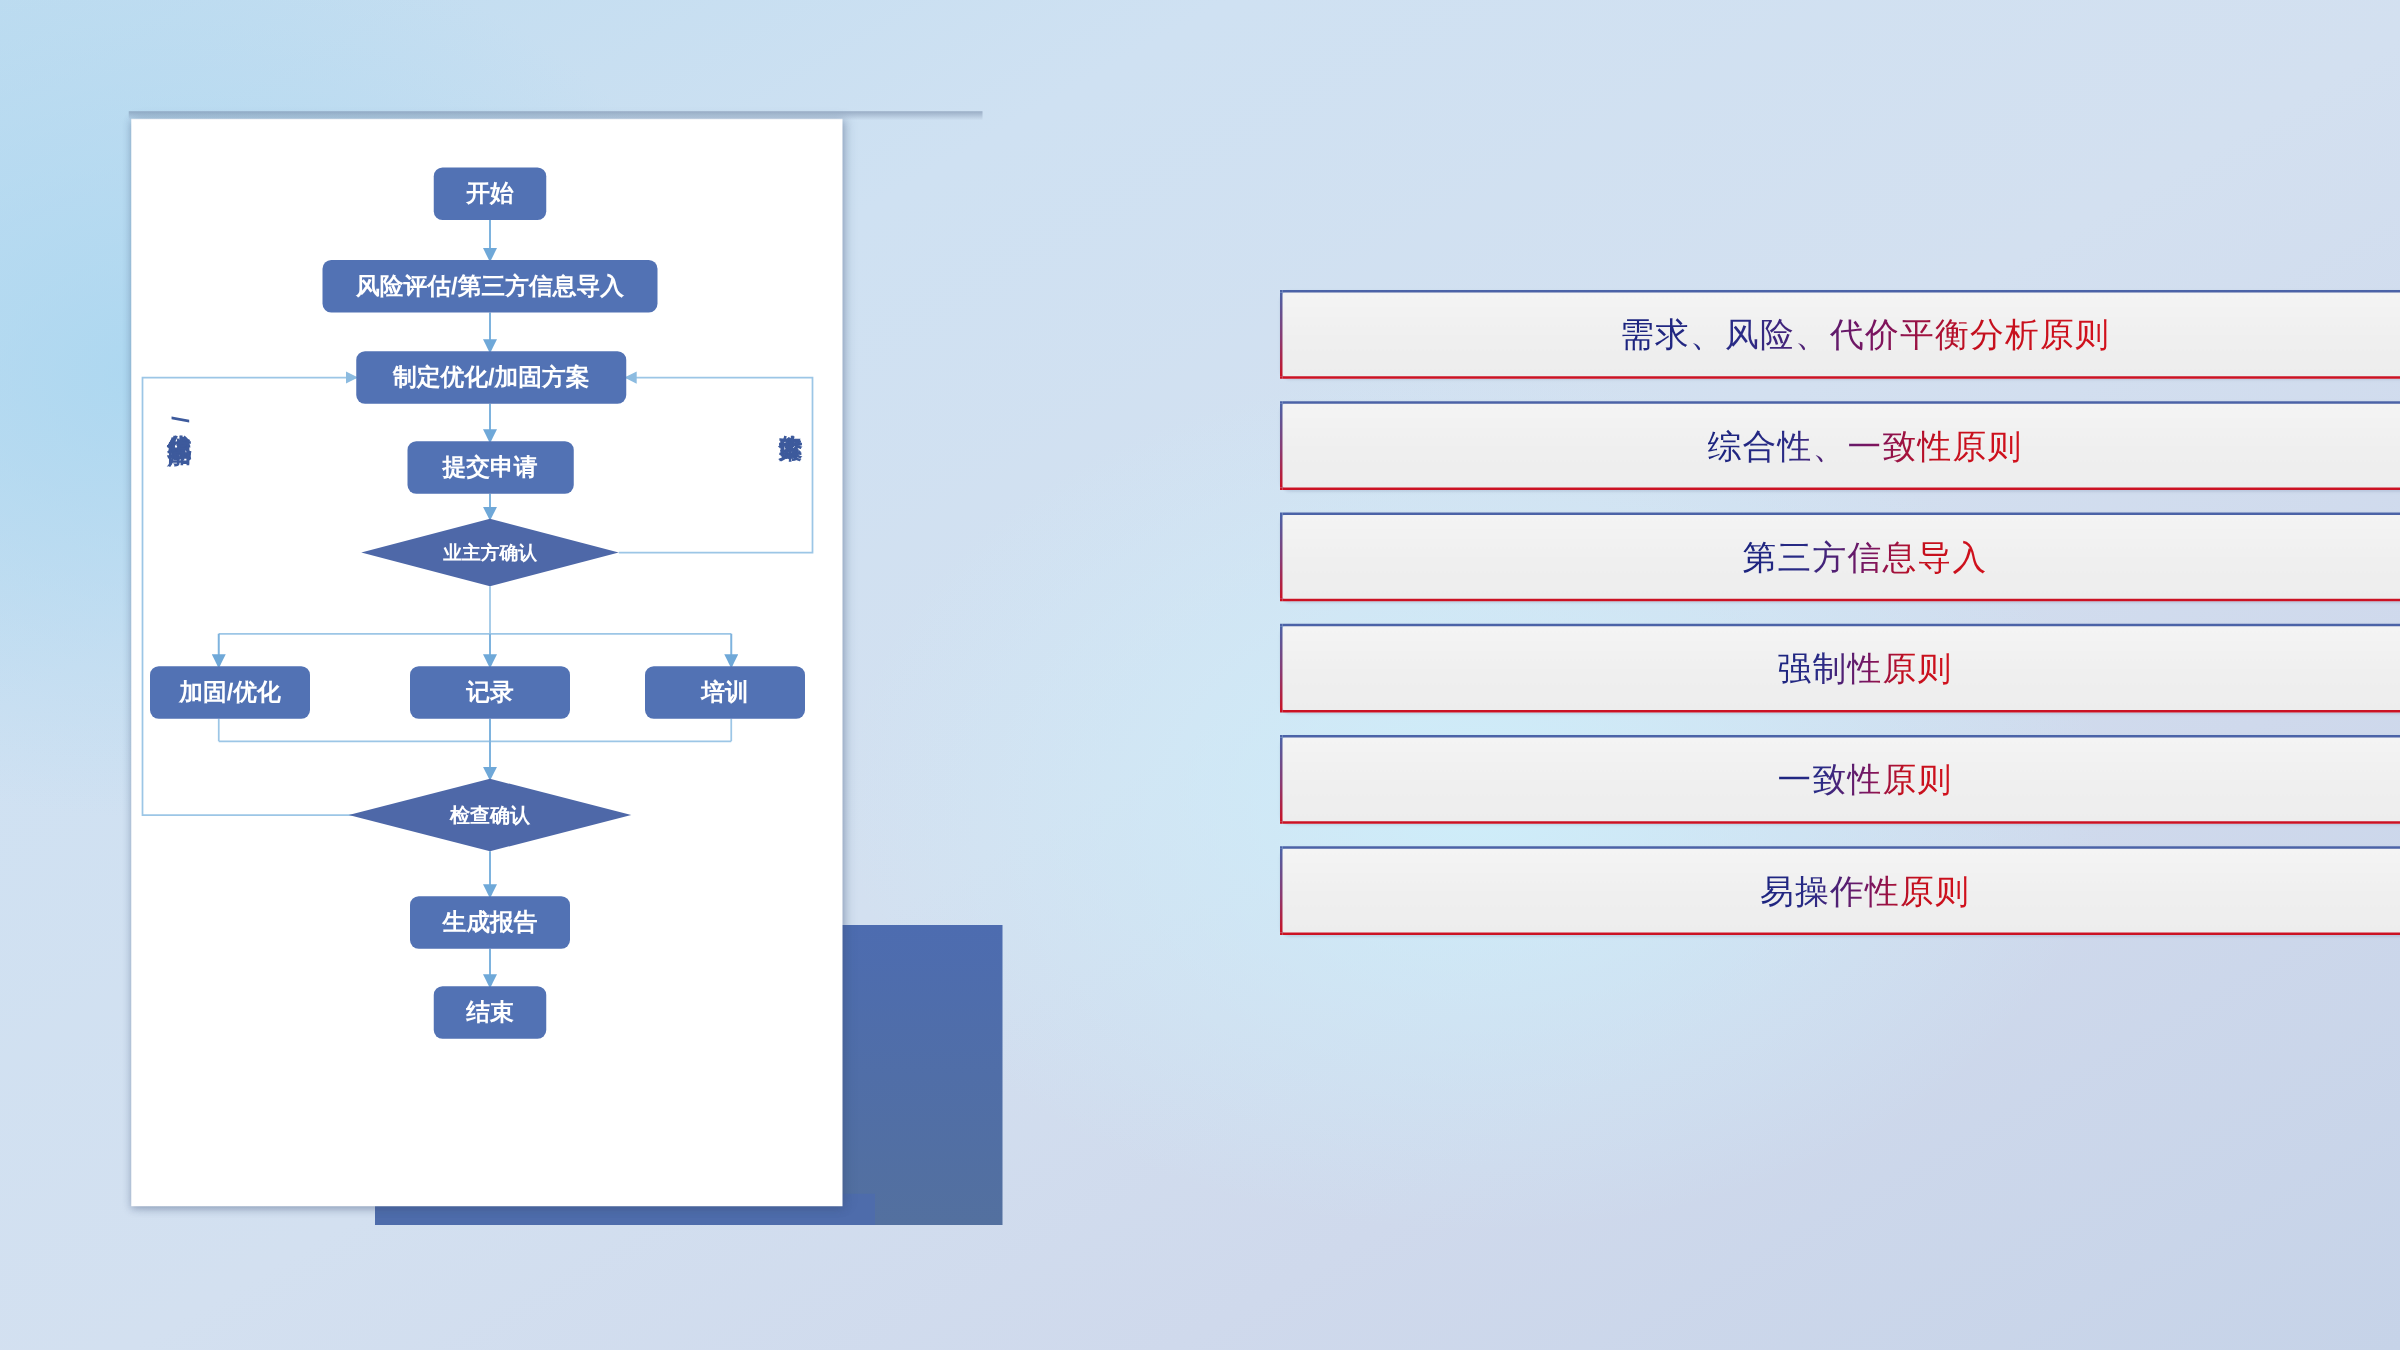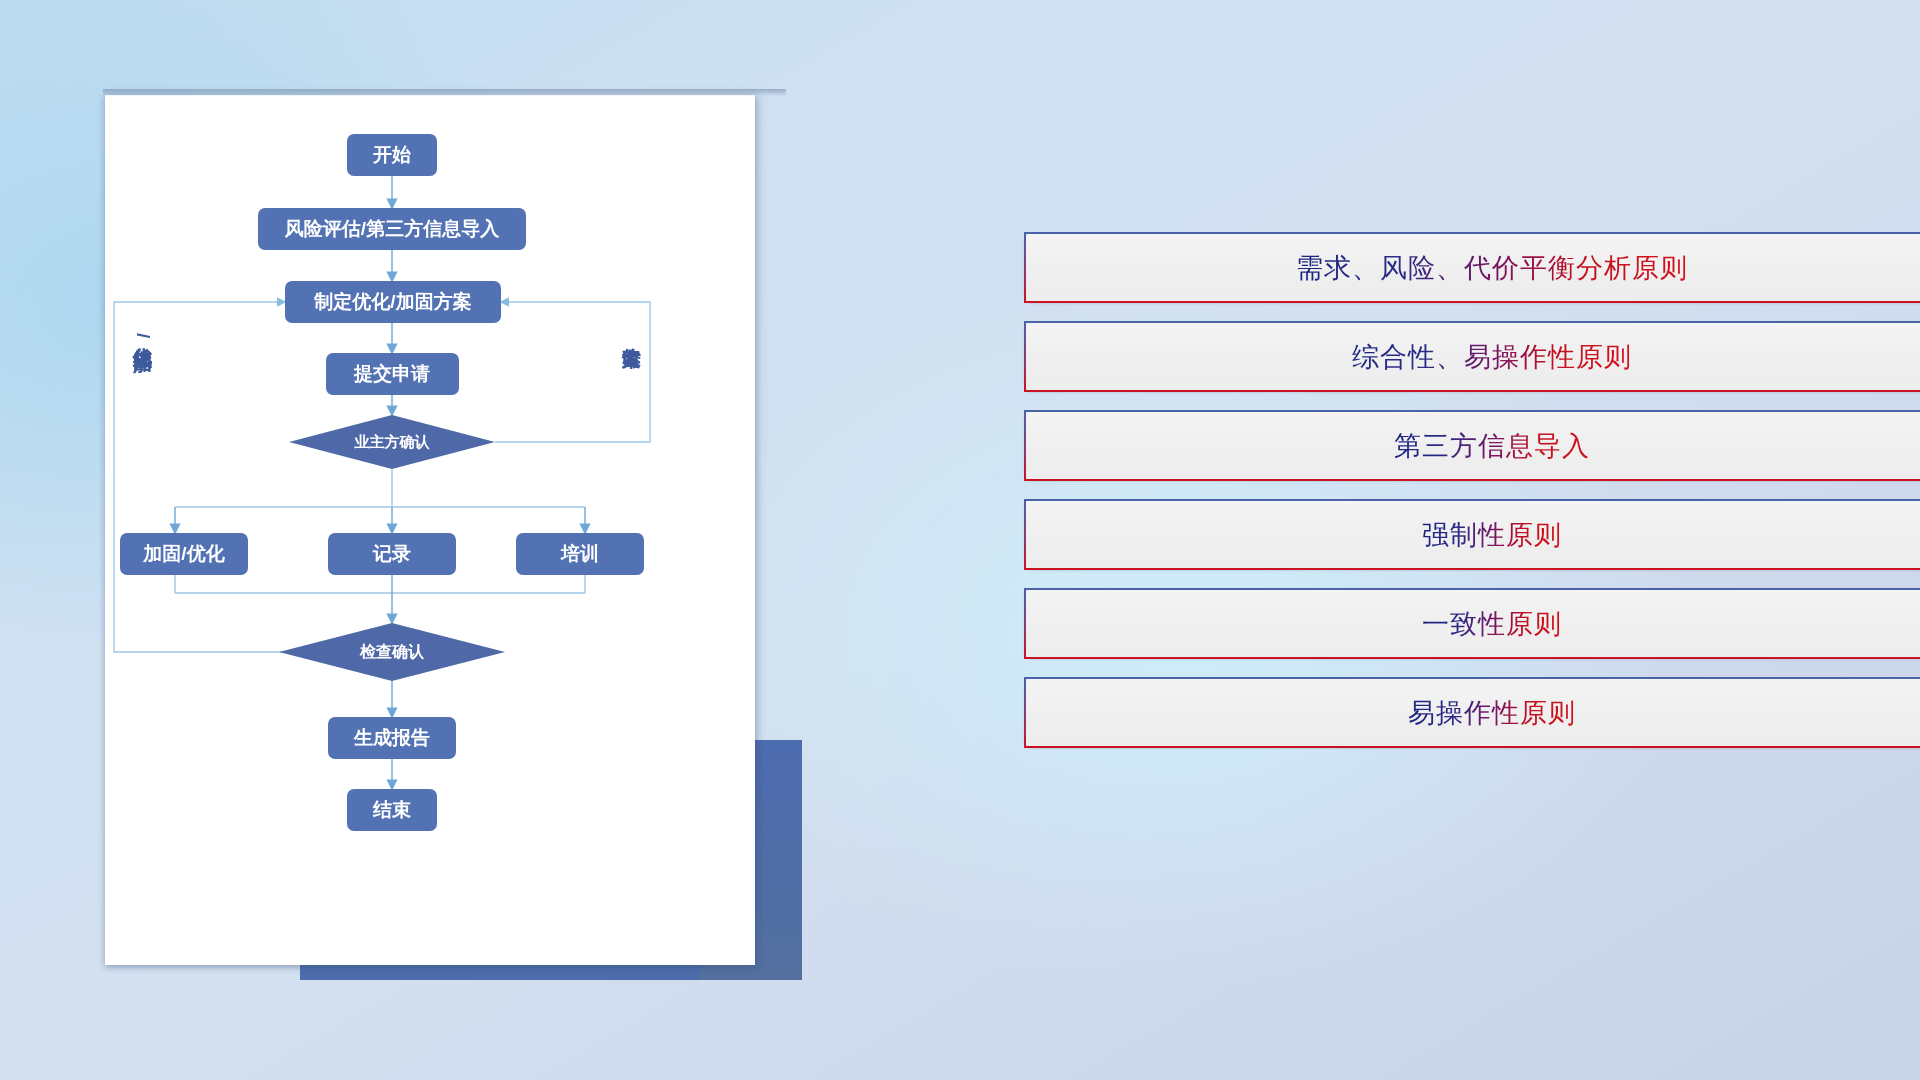--- a/index.html
+++ b/index.html
@@ -38,21 +38,21 @@
     top: 955px;
     width: 400px;
     height: 25px;
     background: #4e6cab;
   }
 
   #chart-card {
     position: absolute;
     left: 105px;
     top: 95px;
-    width: 650px;
+    width: 569px;
     height: 870px;
     background: #ffffff;
     box-shadow: 0 2px 6px rgba(60,80,120,0.35), 3px 0 9px rgba(60,80,120,0.22);
   }
   #chart-card::before {
     content: "";
     position: absolute;
     left: -2px; top: -6px;
     width: 683px; height: 7px;
     background: linear-gradient(180deg, rgba(110,130,160,0.55), rgba(190,205,225,0.1));
@@ -252,21 +252,21 @@
       <text class="vlabel" x="527" y="238" writing-mode="tb">方案修改</text>
     </svg>
   </div>
 
 
   <div id="cards">
     <div class="principle-card">
       <span class="principle-text">需求、风险、代价平衡分析原则</span>
     </div>
     <div class="principle-card">
-      <span class="principle-text">综合性、易操作性原则</span>
+      <span class="principle-text">综合性、一致性原则</span>
     </div>
     <div class="principle-card">
       <span class="principle-text">第三方信息导入</span>
     </div>
     <div class="principle-card">
       <span class="principle-text">强制性原则</span>
     </div>
     <div class="principle-card">
       <span class="principle-text">一致性原则</span>
     </div>

